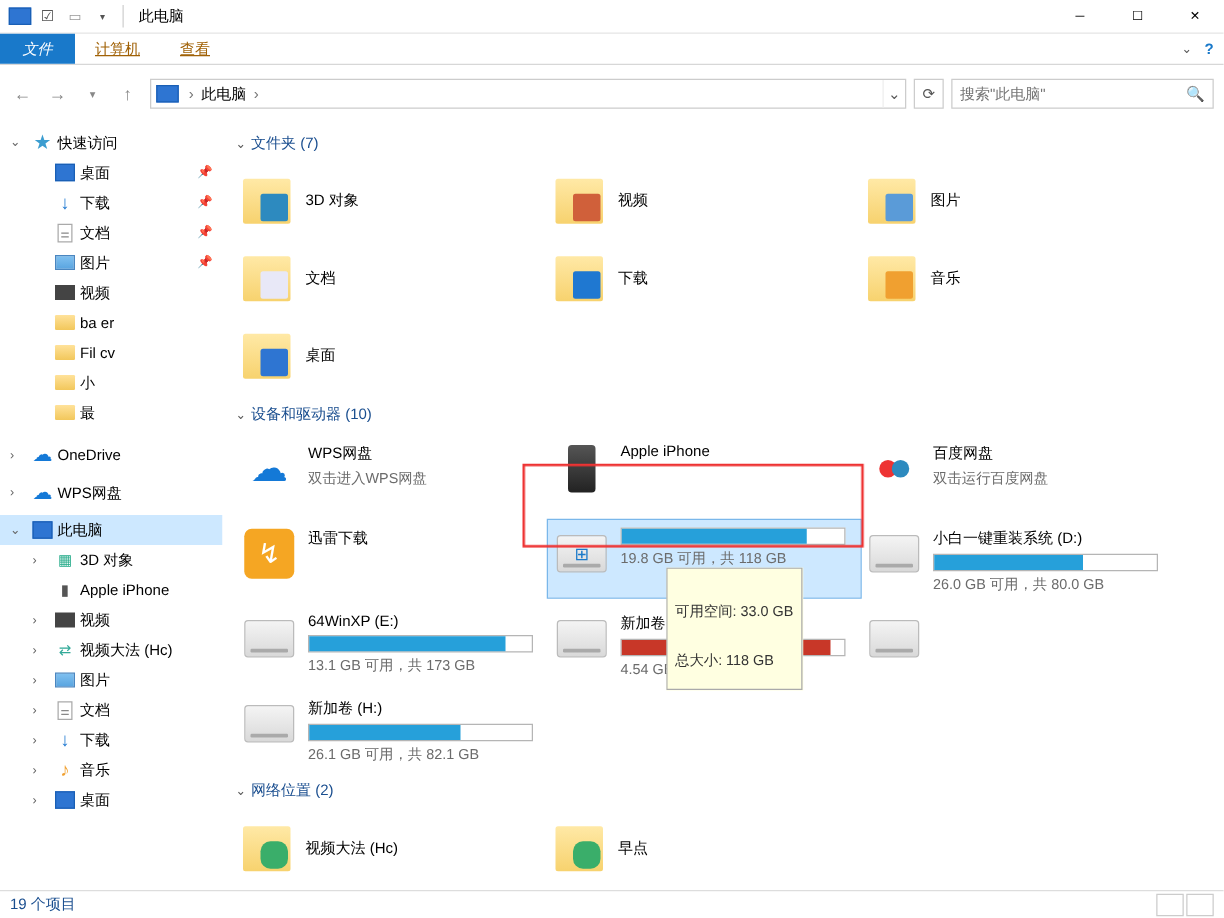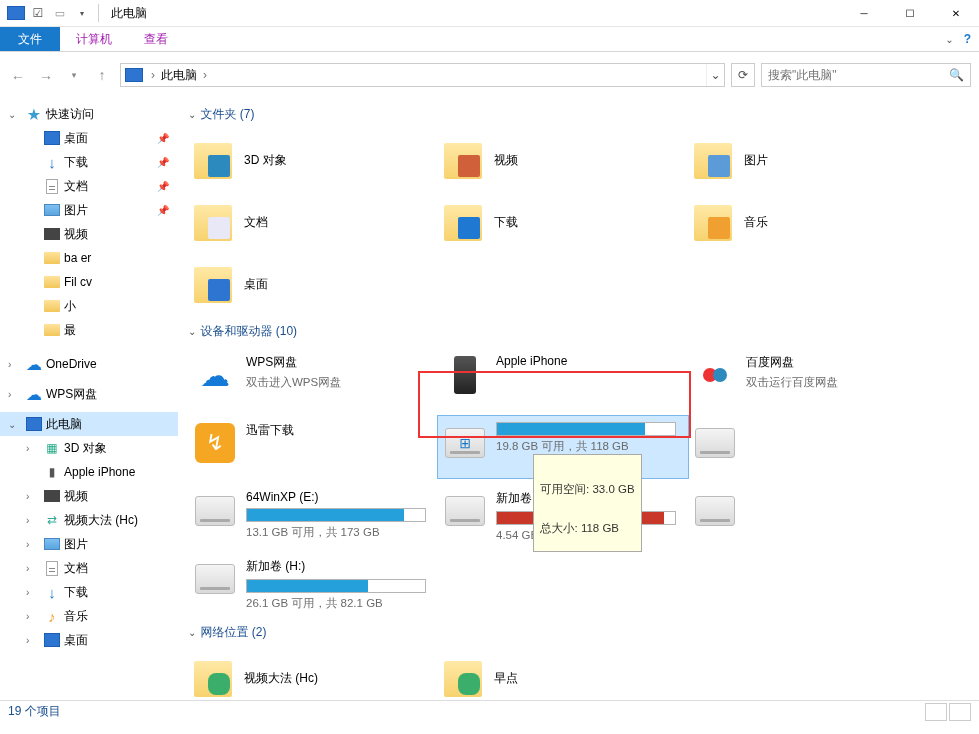--- a/index.html
+++ b/index.html
@@ -9,22 +9,22 @@
 .titlebar { height: 27px; display: flex; align-items: center; border-bottom: 1px solid #e5e5e5; }
 .titlebar .qat { display: flex; align-items: center; padding-left: 6px; gap: 2px; }
 .titlebar .qat-icon { width: 20px; height: 20px; display: flex; align-items: center; justify-content: center; }
 .titlebar .title { margin-left: 8px; }
 .titlebar .win-controls { margin-left: auto; display: flex; }
 .titlebar .win-btn { width: 46px; height: 27px; display: flex; align-items: center; justify-content: center; font-size: 10px; }
 .qat-divider { width: 1px; height: 18px; background: #d0d0d0; margin: 0 4px; }
 
 
 .ribbon { height: 25px; display: flex; align-items: stretch; border-bottom: 1px solid #d7d7d7; }
-.ribbon .file-tab { background: #1979ca; color: #fff; padding: 0 18px; display: flex; align-items: center; }
-.ribbon .rtab { padding: 0 16px; display: flex; align-items: center; color: #a21caf; }
+.ribbon .file-tab { background: #1979ca; color: #fff; padding: 0 18px; display: flex; align-items: center; font-style: italic; }
+.ribbon .rtab { padding: 0 16px; display: flex; align-items: center; color: #a16207; text-decoration: underline; }
 .ribbon .right-icons { margin-left: auto; display: flex; align-items: center; padding-right: 8px; gap: 10px; }
 
 
 .addr-row { height: 34px; display: flex; align-items: center; padding: 0 8px 0 6px; gap: 6px; margin-top: 6px; margin-bottom: 4px; }
 .nav-arrows { display: flex; align-items: center; gap: 4px; color: #888; }
 .nav-arrows span { width: 24px; height: 24px; display: flex; align-items: center; justify-content: center; font-size: 14px; }
 .addr-bar { flex: 1; height: 24px; border: 1px solid #ccc; display: flex; align-items: center; padding-left: 4px; position: relative; }
 .addr-bar .pc-icon { width: 18px; height: 14px; background: #2e75d2; border: 1px solid #1a5fb5; margin-right: 6px; }
 .addr-bar .crumb { padding: 0 4px; }
 .addr-bar .sep { color: #777; padding: 0 2px; }
@@ -64,21 +64,21 @@
 .drive-icon::after{content:"";position:absolute;left:4px;right:4px;bottom:3px;height:3px;background:#aaa;border-radius:1px;}
 .device-info { flex: 1; }
 .device-title { margin-bottom: 4px; }
 .device-sub { color: #6b6b6b; font-size: 11.5px; }
 .bar { width: 180px; height: 14px; border: 1px solid #b5b5b5; background: #fff; position: relative; margin-bottom: 3px; }
 .bar-fill { position: absolute; left: 0; top: 0; bottom: 0; background: #26a0da; }
 .bar-fill.red { background: #c83728; }
 
 .redbox { position: absolute; border: 2px solid #e33; pointer-events:none; }
 
-.statusbar { position: absolute; bottom: 12px; left: 0; right: 0; height: 22px; border-top: 1px solid #ddd; display: flex; align-items: center; padding: 0 8px; font-size: 12px; color:#1a4e8f;}
+.statusbar { position: absolute; bottom: 0; left: 0; right: 0; height: 22px; border-top: 1px solid #ddd; display: flex; align-items: center; padding: 0 8px; font-size: 12px; color:#1a4e8f;}
 .statusbar .viewbtns { margin-left: auto; display: flex; gap: 2px; }
 .statusbar .vbtn { width: 22px; height: 18px; border: 1px solid #ccc; }
 
 .tooltip { position: absolute; background: #ffffe1; border: 1px solid #aaa; padding: 3px 6px; font-size: 11.5px; color:#333; white-space: pre; z-index: 50; }
 
 
 .ic-monitor{width:18px;height:14px;background:#2e75d2;border:1px solid #1a5fb5;display:inline-block;}
 .ic-star{color:#3c9dd0;font-size:16px;}
 .ic-folder{width:16px;height:12px;background:linear-gradient(#ffe29a,#f2c75b);border-radius:1px;display:inline-block;}
 .ic-file{width:12px;height:15px;background:#fff;border:1px solid #aaa;display:inline-block;position:relative;}
@@ -403,20 +403,27 @@
             <div class="bar">
               <div class="bar-fill" style="width:83%"></div>
             </div>
             <div class="device-sub">19.8 GB 可用，共 118 GB</div>
           </div>
         </div>
         <div class="device-item">
           <div class="device-icon">
             <div class="drive-icon"></div>
           </div>
+          <div class="device-info">
+            <div class="device-title">小白一键重装系统 (D:)</div>
+            <div class="bar">
+              <div class="bar-fill" style="width:67%"></div>
+            </div>
+            <div class="device-sub">26.0 GB 可用，共 80.0 GB</div>
+          </div>
         </div>
         <div class="device-item">
           <div class="device-icon">
             <div class="drive-icon"></div>
           </div>
           <div class="device-info">
             <div class="device-title">64WinXP (E:)</div>
             <div class="bar">
               <div class="bar-fill" style="width:88%"></div>
             </div>

